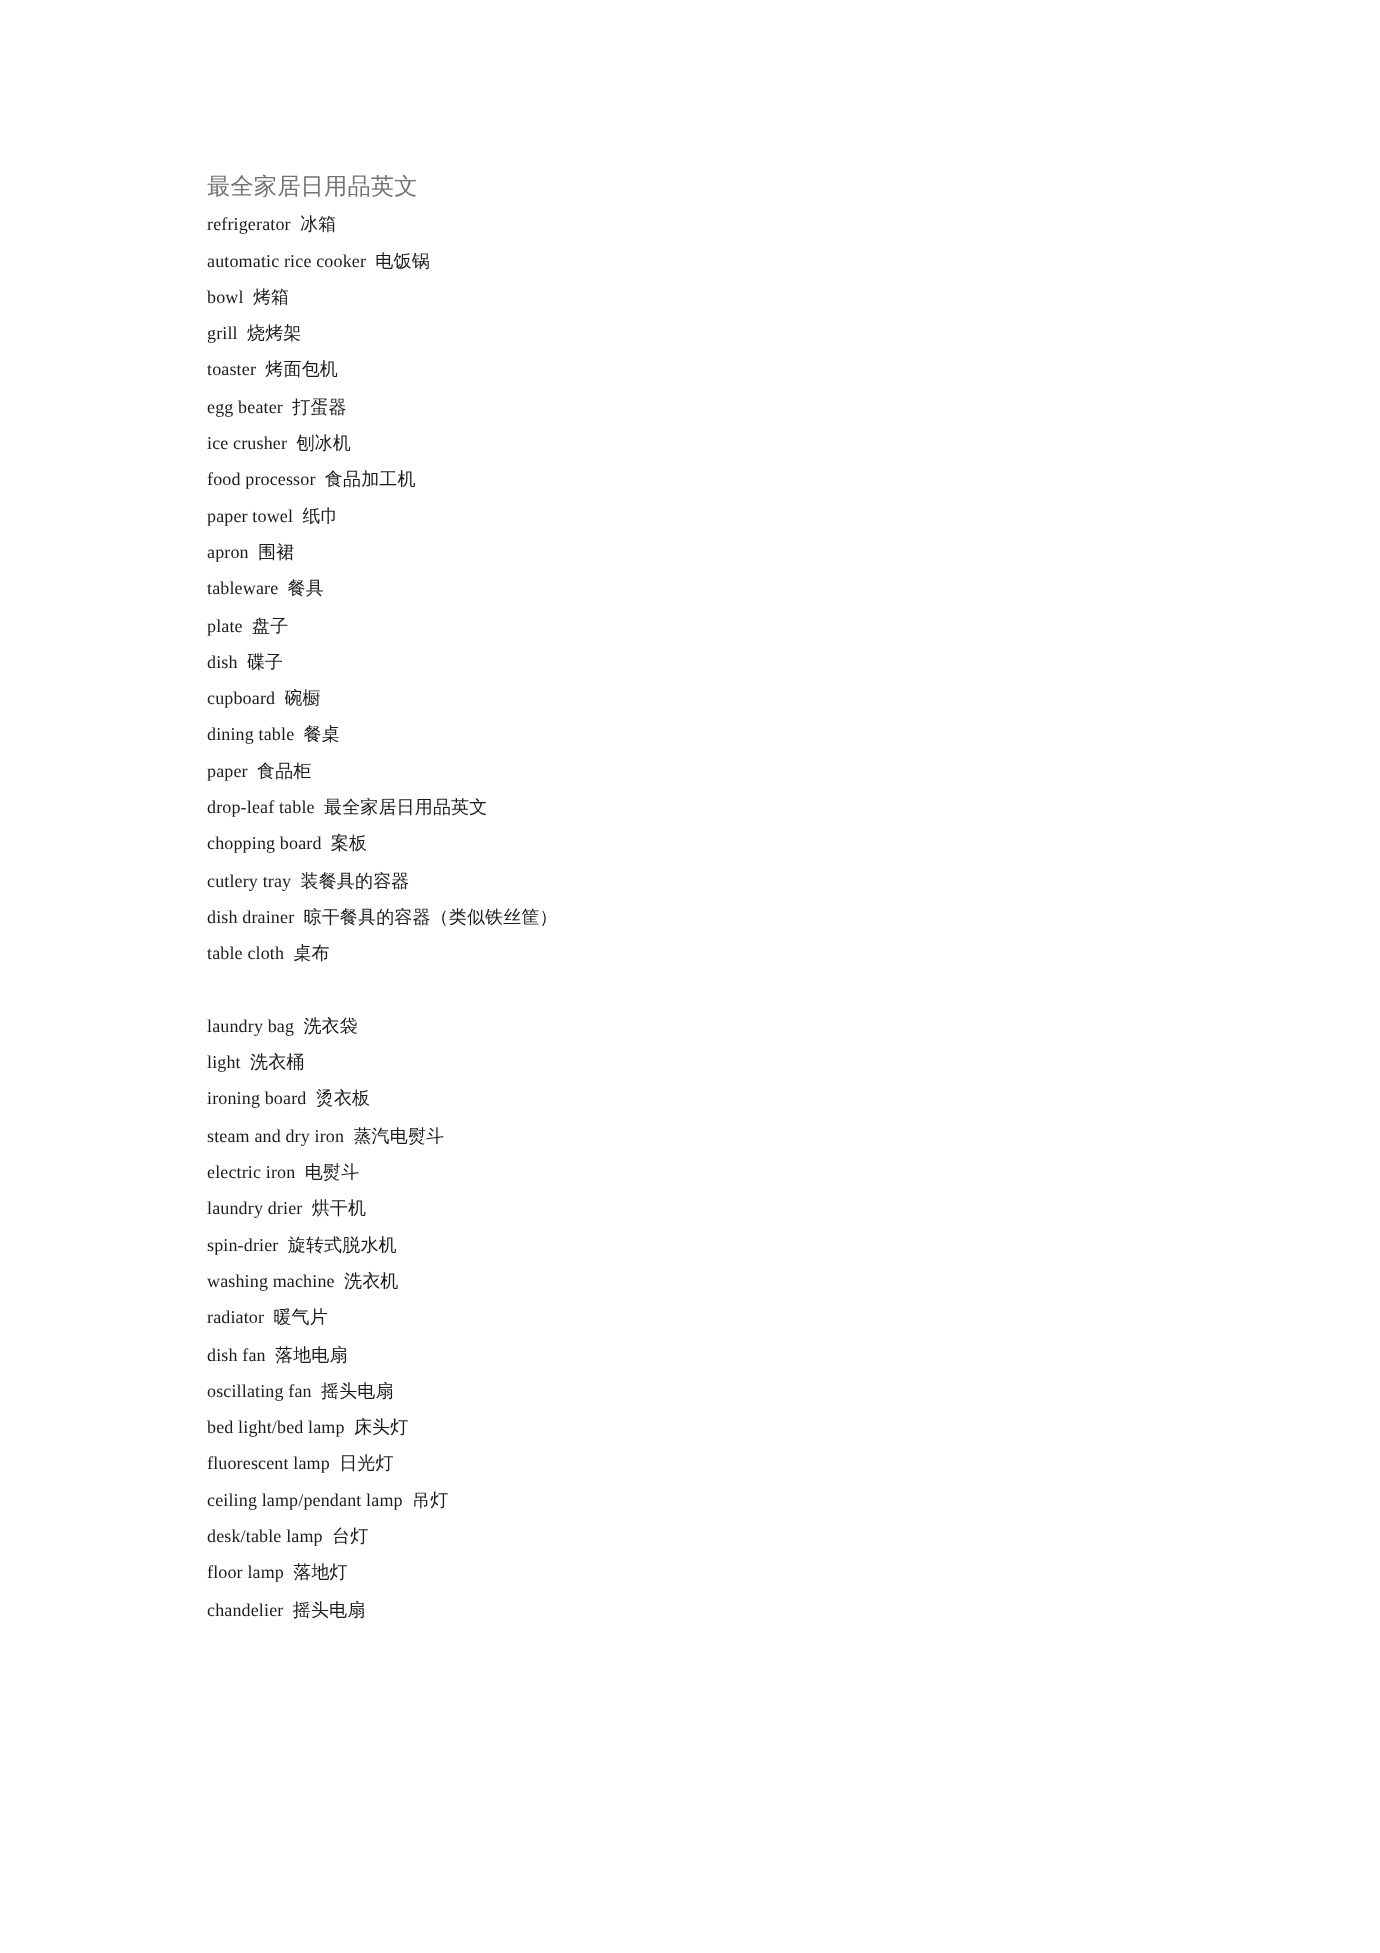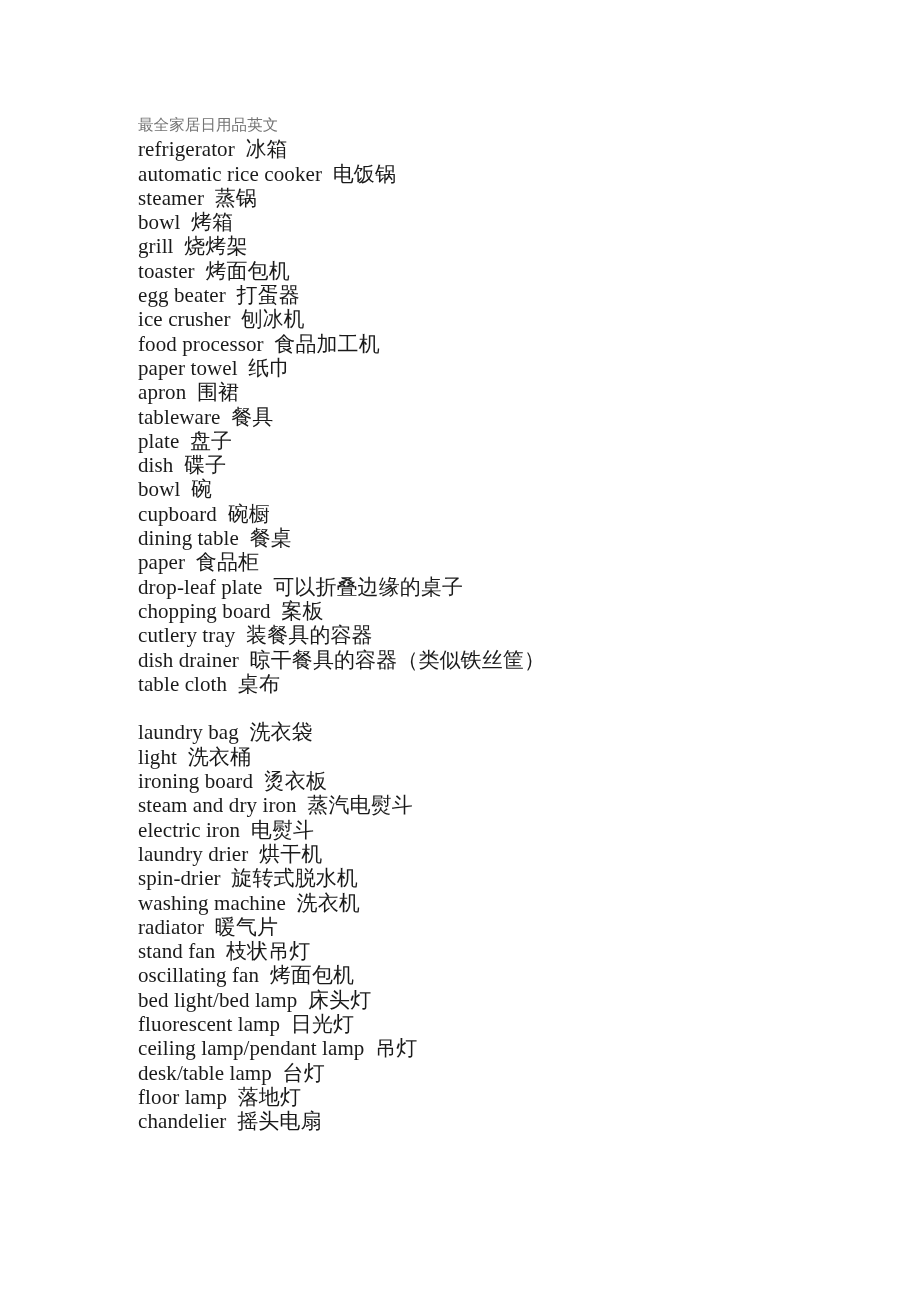--- a/index.html
+++ b/index.html
@@ -34,21 +34,21 @@
 
   .doc-title {
     font-size: 15.5px;
     line-height: 24.3px;
     color: #737373;
     white-space: pre;
     letter-spacing: 0.1px;
   }
 
   .vocab-line {
-    font-size: 21px;
+    font-size: 12px;
     line-height: 24.3px;
     color: #1a1a1a;
     white-space: pre;
     letter-spacing: 0.1px;
   }
 
   .blank-line {
     font-size: 15.5px;
     line-height: 24.3px;
     height: 24.3px;
@@ -64,57 +64,55 @@
 <body>
 
 <div class="page">
   <div class="doc-body">
 
     <div class="doc-title">最全家居日用品英文</div>
 
     <div class="vocab-section">
       <div class="vocab-line">refrigerator  冰箱</div>
       <div class="vocab-line">automatic rice cooker  电饭锅</div>
-      <div class="vocab-line">steamer  蒸锅</div>
       <div class="vocab-line">bowl  烤箱</div>
       <div class="vocab-line">grill  烧烤架</div>
       <div class="vocab-line">toaster  烤面包机</div>
       <div class="vocab-line">egg beater  打蛋器</div>
       <div class="vocab-line">ice crusher  刨冰机</div>
       <div class="vocab-line">food processor  食品加工机</div>
       <div class="vocab-line">paper towel  纸巾</div>
       <div class="vocab-line">apron  围裙</div>
       <div class="vocab-line">tableware  餐具</div>
       <div class="vocab-line">plate  盘子</div>
       <div class="vocab-line">dish  碟子</div>
-      <div class="vocab-line">bowl  碗</div>
       <div class="vocab-line">cupboard  碗橱</div>
       <div class="vocab-line">dining table  餐桌</div>
       <div class="vocab-line">paper  食品柜</div>
-      <div class="vocab-line">drop-leaf plate  可以折叠边缘的桌子</div>
+      <div class="vocab-line">drop-leaf table  最全家居日用品英文</div>
       <div class="vocab-line">chopping board  案板</div>
       <div class="vocab-line">cutlery tray  装餐具的容器</div>
       <div class="vocab-line">dish drainer  晾干餐具的容器（类似铁丝筐）</div>
       <div class="vocab-line">table cloth  桌布</div>
     </div>
 
     <div class="blank-line">&nbsp;</div>
 
     <div class="vocab-section">
       <div class="vocab-line">laundry bag  洗衣袋</div>
       <div class="vocab-line">light  洗衣桶</div>
       <div class="vocab-line">ironing board  烫衣板</div>
       <div class="vocab-line">steam and dry iron  蒸汽电熨斗</div>
       <div class="vocab-line">electric iron  电熨斗</div>
       <div class="vocab-line">laundry drier  烘干机</div>
       <div class="vocab-line">spin-drier  旋转式脱水机</div>
       <div class="vocab-line">washing machine  洗衣机</div>
       <div class="vocab-line">radiator  暖气片</div>
-      <div class="vocab-line">stand fan  枝状吊灯</div>
-      <div class="vocab-line">oscillating fan  烤面包机</div>
+      <div class="vocab-line">dish fan  落地电扇</div>
+      <div class="vocab-line">oscillating fan  摇头电扇</div>
       <div class="vocab-line">bed light/bed lamp  床头灯</div>
       <div class="vocab-line">fluorescent lamp  日光灯</div>
       <div class="vocab-line">ceiling lamp/pendant lamp  吊灯</div>
       <div class="vocab-line">desk/table lamp  台灯</div>
       <div class="vocab-line">floor lamp  落地灯</div>
       <div class="vocab-line">chandelier  摇头电扇</div>
     </div>
 
   </div>
 </div>

